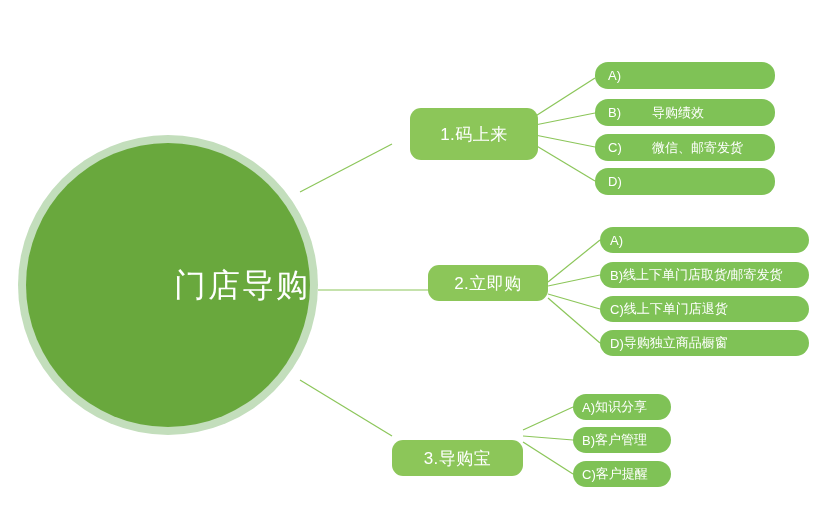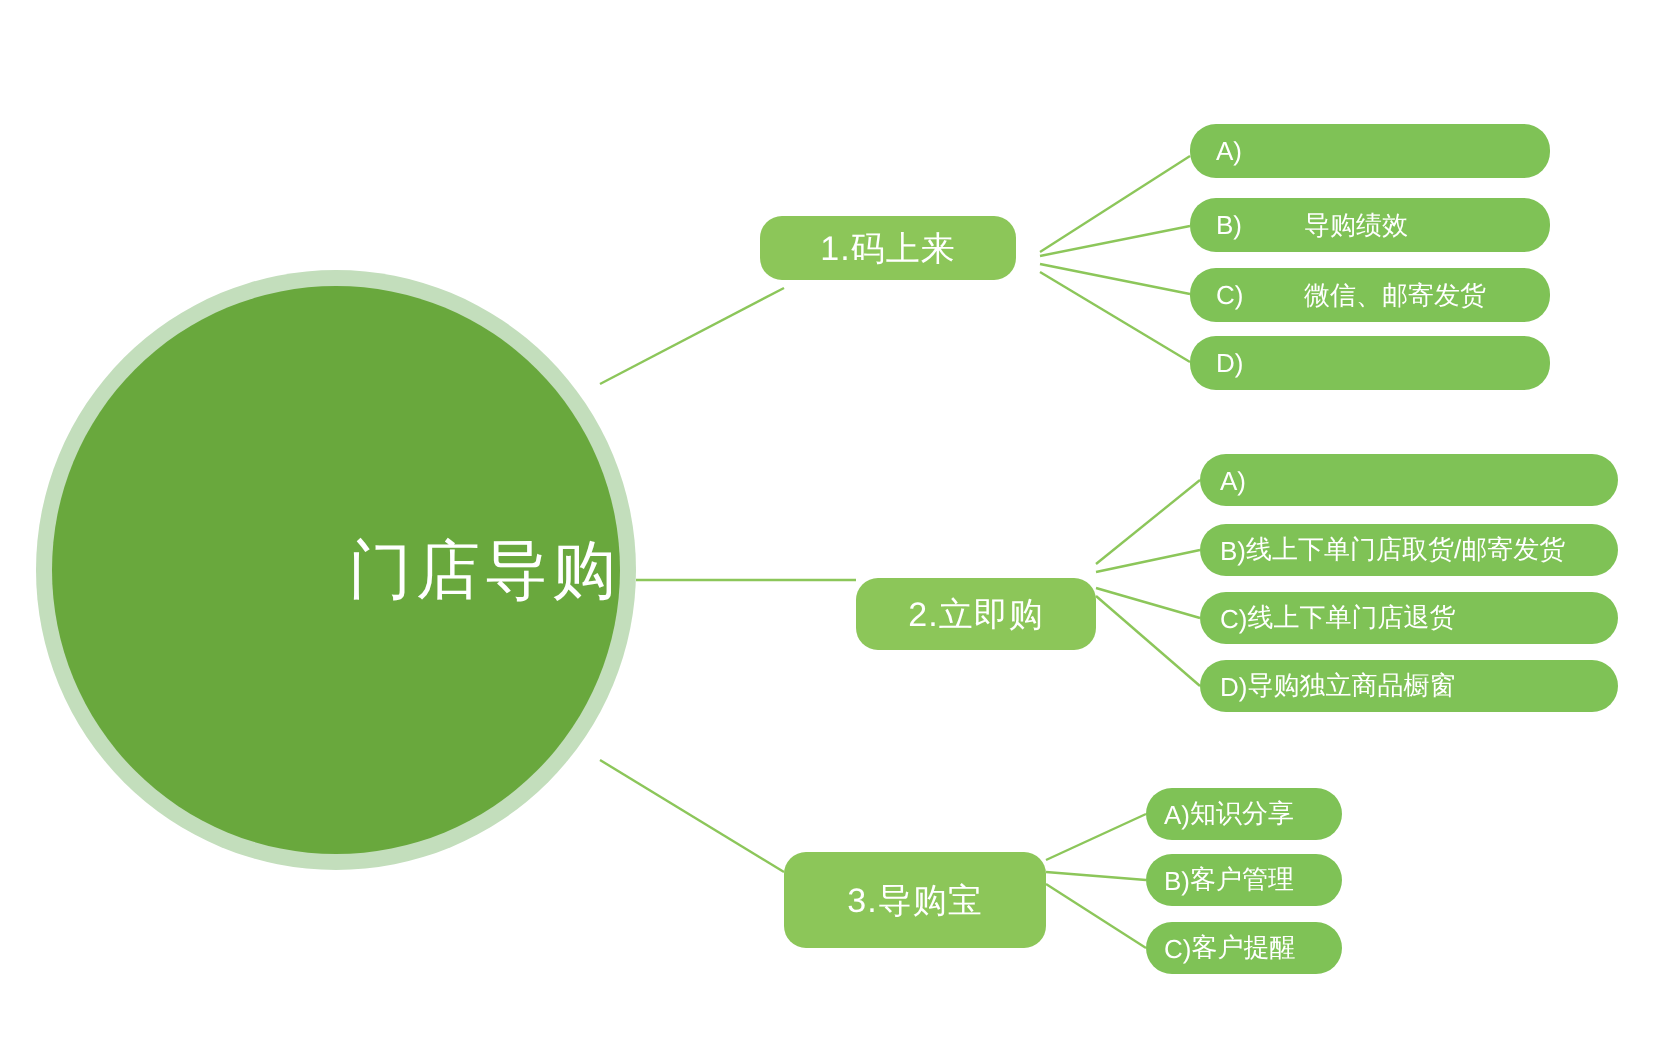--- a/index.html
+++ b/index.html
@@ -132,60 +132,60 @@
       <path d="M523,442 L573,474"></path>
     </g>
   </svg>
 
   <div class="root-node">
     <div class="root-inner">
       <span class="root-label">门店导购</span>
     </div>
   </div>
 
-  <div class="branch-node" style="left:380px; top:108px; width:128px; height:32px;">
+  <div class="branch-node" style="left:410px; top:108px; width:128px; height:52px;">
     <span>1.码上来</span>
   </div>
 
   <div class="leaf-node spaced" style="left:595px; top:62px; width:167px; height:27px;">
     <span class="leaf-key">A)</span>
   </div>
   <div class="leaf-node spaced" style="left:595px; top:99px; width:167px; height:27px;">
     <span class="leaf-key">B)</span>
     <span class="leaf-text">导购绩效</span>
   </div>
   <div class="leaf-node spaced" style="left:595px; top:134px; width:167px; height:27px;">
     <span class="leaf-key">C)</span>
     <span class="leaf-text">微信、邮寄发货</span>
   </div>
   <div class="leaf-node spaced" style="left:595px; top:168px; width:167px; height:27px;">
     <span class="leaf-key">D)</span>
   </div>
 
-  <div class="branch-node" style="left:428px; top:289px; width:120px; height:36px;">
+  <div class="branch-node" style="left:428px; top:265px; width:120px; height:36px;">
     <span>2.立即购</span>
   </div>
 
   <div class="leaf-node plain" style="left:600px; top:227px; width:199px; height:26px;">
     <span class="leaf-key">A)</span>
   </div>
   <div class="leaf-node plain" style="left:600px; top:262px; width:199px; height:26px;">
     <span class="leaf-key">B)</span>
     <span class="leaf-text">线上下单门店取货/邮寄发货</span>
   </div>
   <div class="leaf-node plain" style="left:600px; top:296px; width:199px; height:26px;">
     <span class="leaf-key">C)</span>
     <span class="leaf-text">线上下单门店退货</span>
   </div>
   <div class="leaf-node plain" style="left:600px; top:330px; width:199px; height:26px;">
     <span class="leaf-key">D)</span>
     <span class="leaf-text">导购独立商品橱窗</span>
   </div>
 
-  <div class="branch-node" style="left:392px; top:426px; width:131px; height:48px;">
+  <div class="branch-node" style="left:392px; top:440px; width:131px; height:36px;">
     <span>3.导购宝</span>
   </div>
 
   <div class="leaf-node small" style="left:573px; top:394px; width:89px; height:26px;">
     <span class="leaf-key">A)</span>
     <span class="leaf-text">知识分享</span>
   </div>
   <div class="leaf-node small" style="left:573px; top:427px; width:89px; height:26px;">
     <span class="leaf-key">B)</span>
     <span class="leaf-text">客户管理</span>

